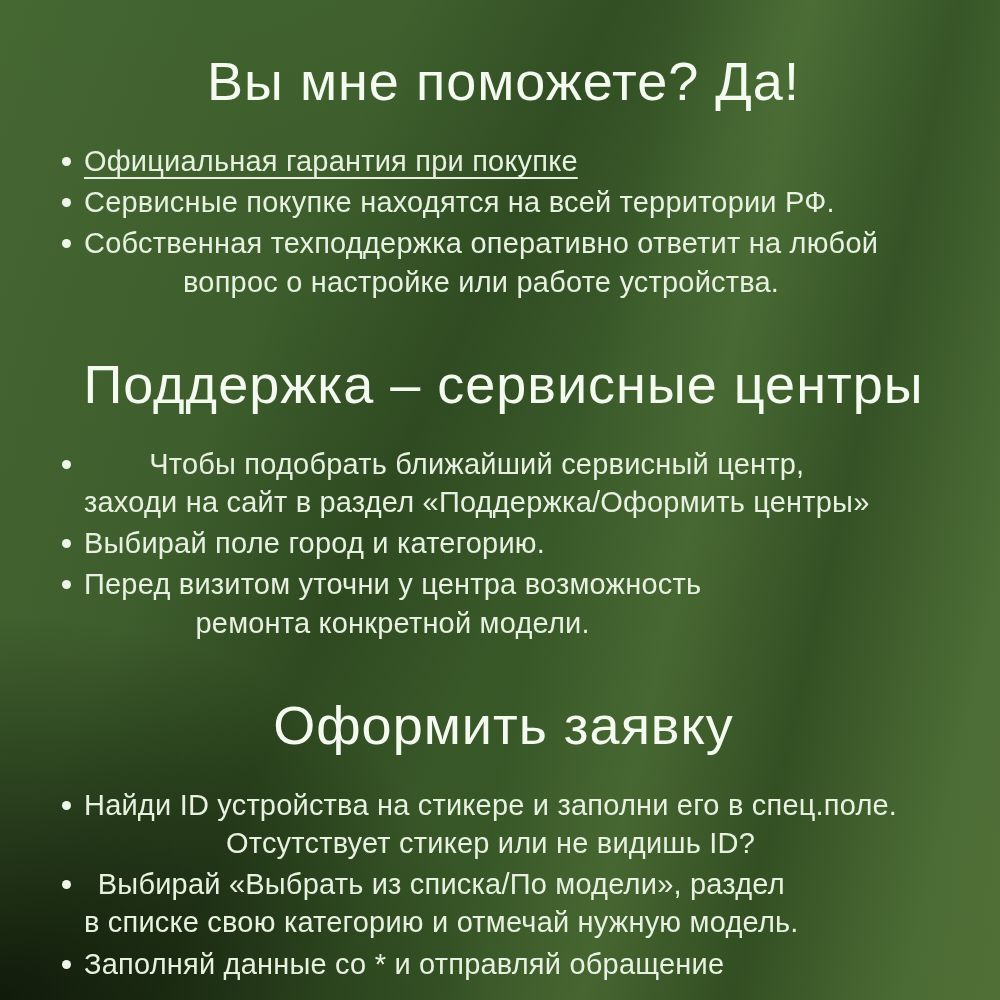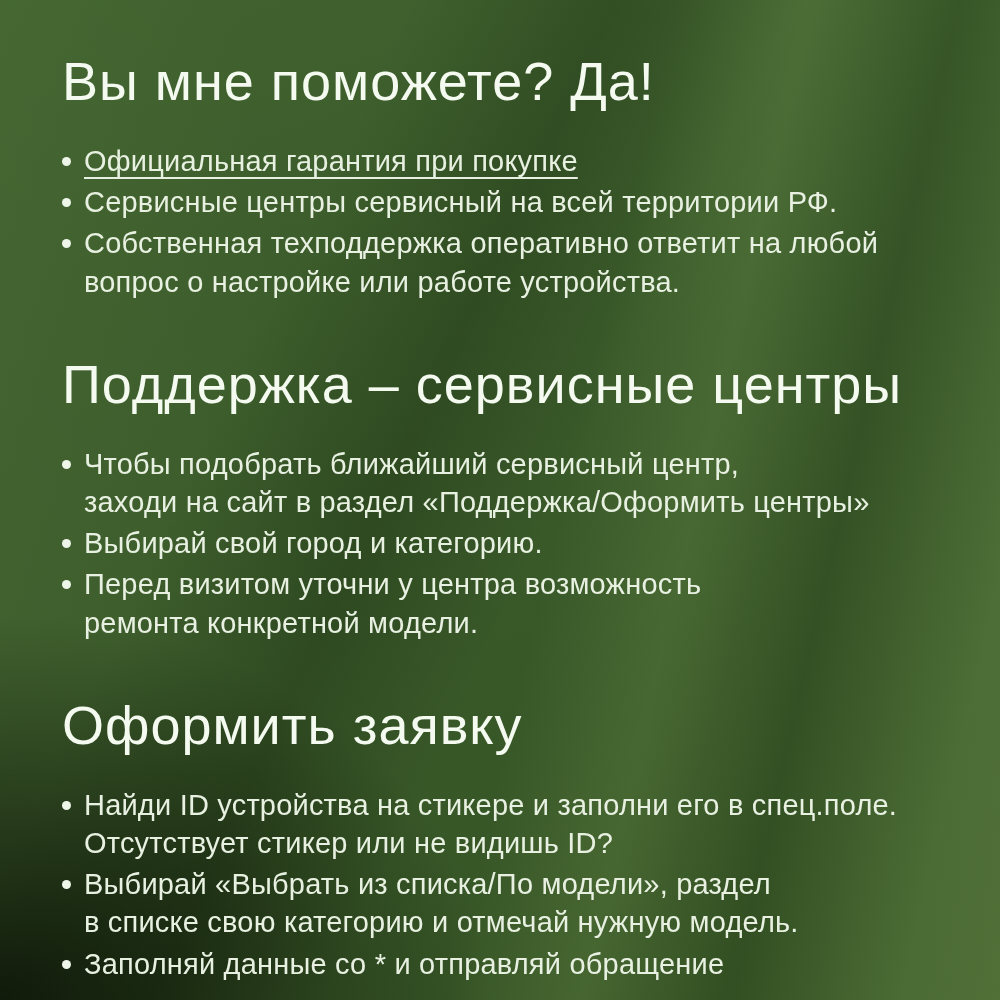--- a/index.html
+++ b/index.html
@@ -15,20 +15,21 @@
       linear-gradient(103deg, rgba(0,0,0,0) 55%, rgba(124,160,86,0.22) 66%, rgba(30,50,18,0.18) 78%, rgba(130,168,92,0.28) 92%, rgba(140,175,98,0.30) 100%),
       linear-gradient(115deg, rgba(0,0,0,0) 28%, rgba(18,32,10,0.28) 42%, rgba(0,0,0,0) 54%),
       linear-gradient(80deg, rgba(140,170,100,0.10) 0%, rgba(0,0,0,0) 35%),
       linear-gradient(160deg, #41632f 0%, #3a5a2a 45%, #365425 100%);
   }
   .content {
     position: absolute;
     inset: 0;
     padding: 50px 55px 8px 62px;
     box-sizing: border-box;
+    text-align: center;
   }
   .section { margin-bottom: 52px; }
   .heading {
     margin: 0 0 28px 0;
     font-size: 54px;
     font-weight: 400;
     letter-spacing: 1px;
     line-height: 1.18;
     color: #f4faf0;
   }
@@ -73,21 +74,21 @@
       <ul class="bullets">
         <li>
           <span class="dot"></span>
           <span class="lines underlined">
             <span>Официальная гарантия при покупке</span>
           </span>
         </li>
         <li>
           <span class="dot"></span>
           <span class="lines">
-            <span>Сервисные центры сервисный на всей территории РФ.</span>
+            <span>Сервисные покупке находятся на всей территории РФ.</span>
           </span>
         </li>
         <li>
           <span class="dot"></span>
           <span class="lines">
             <span>Собственная техподдержка оперативно ответит на любой</span>
             <span>вопрос о настройке или работе устройства.</span>
           </span>
         </li>
       </ul>
@@ -99,21 +100,21 @@
         <li>
           <span class="dot"></span>
           <span class="lines">
             <span>Чтобы подобрать ближайший сервисный центр,</span>
             <span>заходи на сайт в раздел «Поддержка/Оформить центры»</span>
           </span>
         </li>
         <li>
           <span class="dot"></span>
           <span class="lines">
-            <span>Выбирай свой город и категорию.</span>
+            <span>Выбирай поле город и категорию.</span>
           </span>
         </li>
         <li>
           <span class="dot"></span>
           <span class="lines">
             <span>Перед визитом уточни у центра возможность</span>
             <span>ремонта конкретной модели.</span>
           </span>
         </li>
       </ul>

